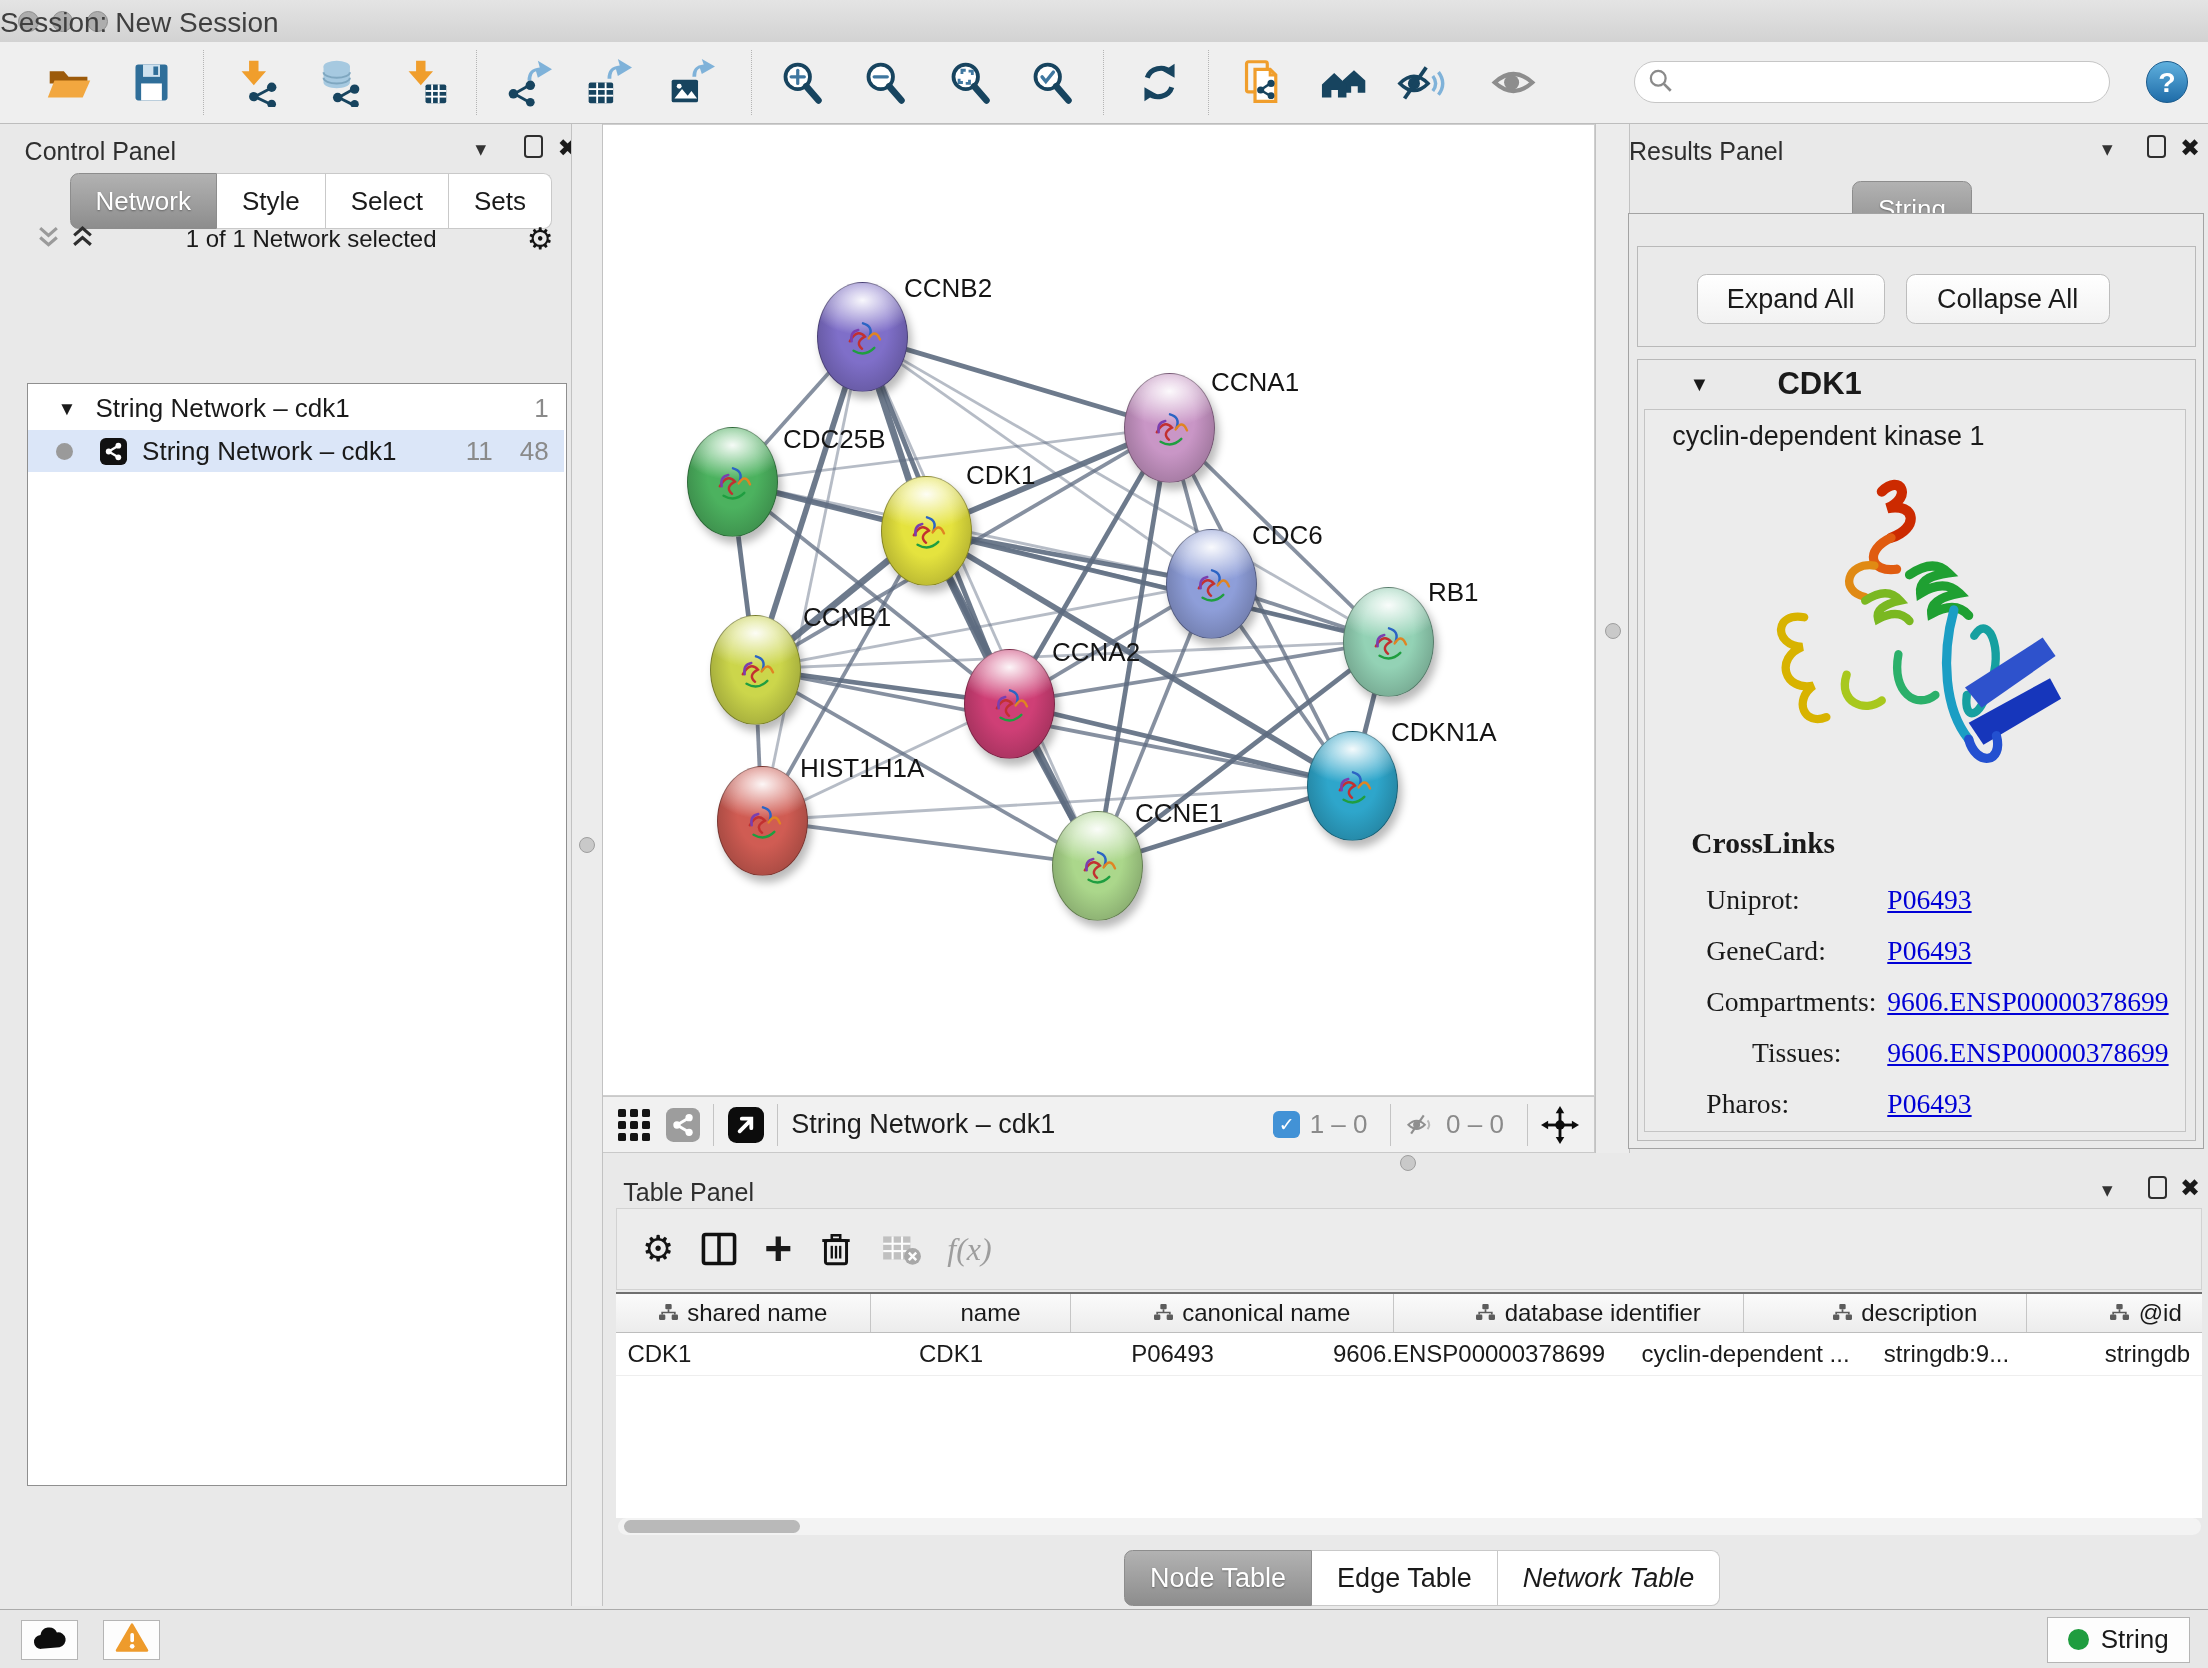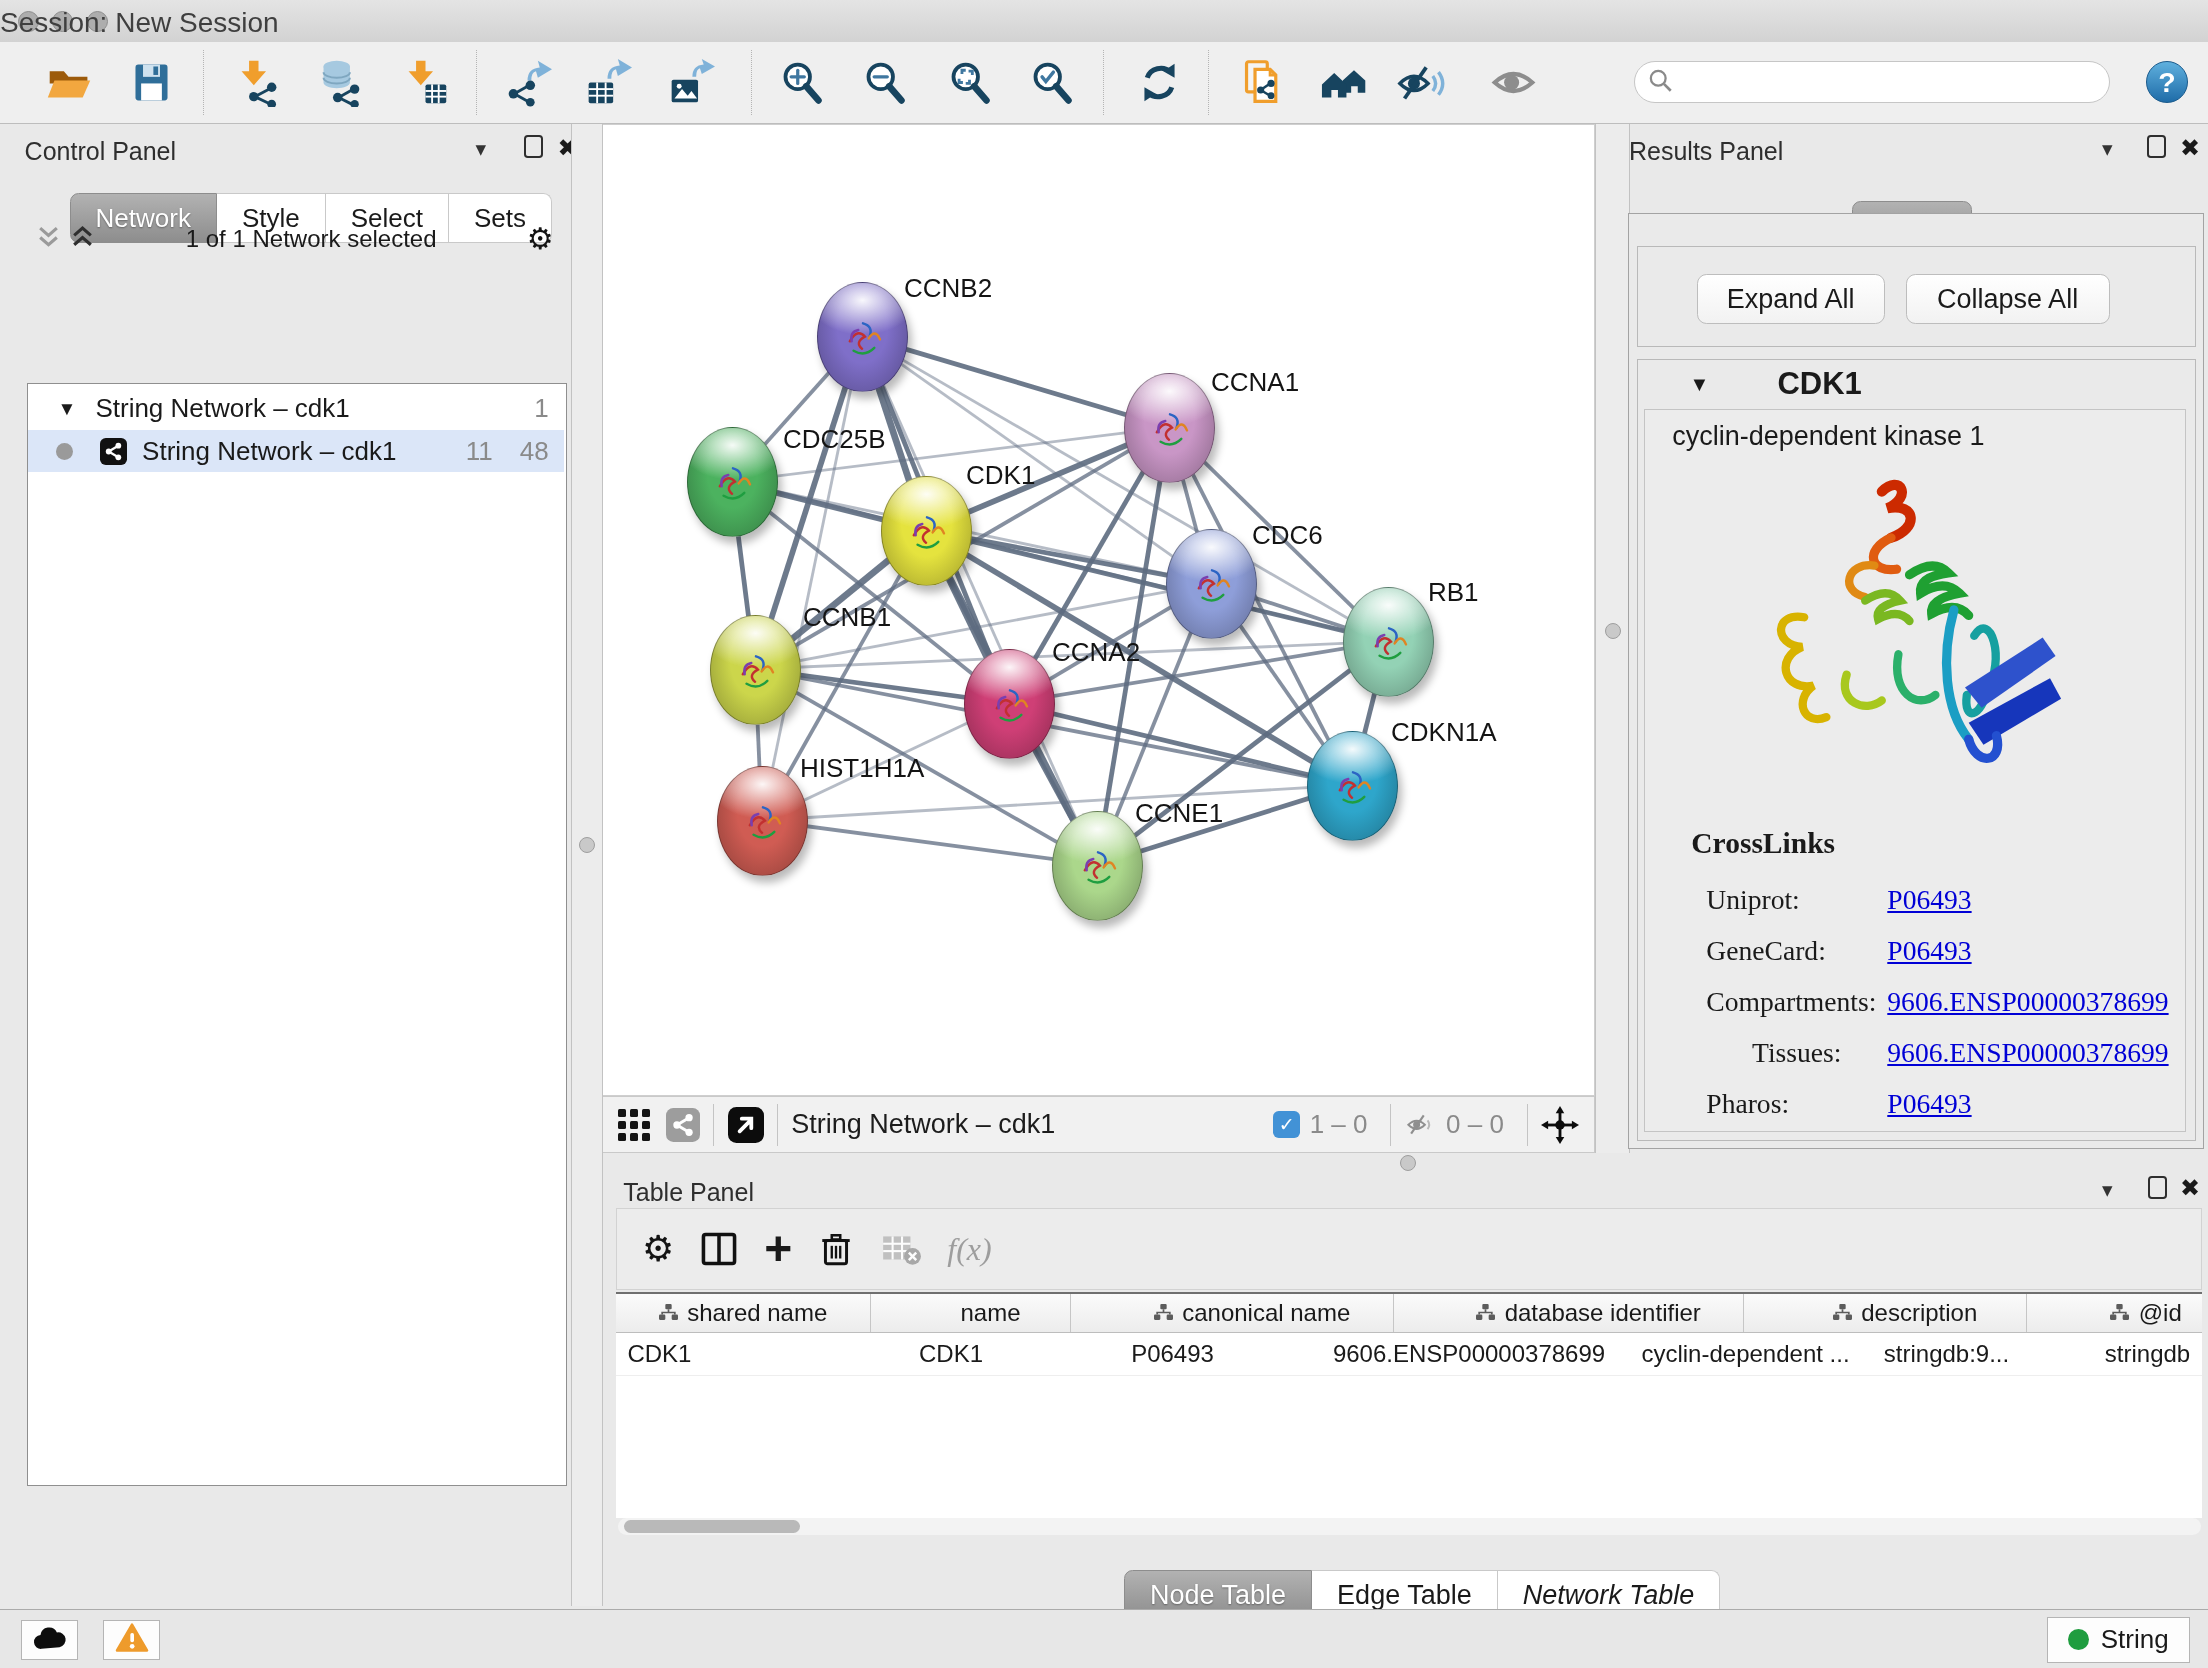--- a/index.html
+++ b/index.html
@@ -28,22 +28,22 @@
     border:1.9px solid #c6c6c6;border-radius:21px;box-sizing:border-box;display:flex;align-items:center;padding-left:13.3px;}
   .searchbox input{border:none;outline:none;font-size:23px;flex:1;background:transparent;margin-left:7.6px;}
   .helpbtn{position:absolute;left:2146px;top:19px;width:40px;height:40px;border-radius:50%;
     background:linear-gradient(#5fb0de,#1f6ca8);color:#fff;font-size:28.5px;font-weight:bold;
     display:flex;align-items:center;justify-content:center;border:1px solid #195a8c;}
   
   .panel-title{font-size:25px;color:#2e2e2e;}
   .float-box{width:19px;height:23px;border:2.9px solid #2e2e2e;border-radius:3.8px;box-sizing:border-box;}
   
   .seg{position:absolute;display:flex;height:46px;}
-  .seg .tab{height:50px;display:flex;align-items:center;justify-content:center;
-    font-size:26px;background:#fff;border:1px solid #c9c9c9;border-left:none;box-sizing:border-box;padding:0 25px;margin-top:20px;}
+  .seg .tab{height:56px;display:flex;align-items:center;justify-content:center;
+    font-size:26px;background:#fff;border:1px solid #c9c9c9;border-left:none;box-sizing:border-box;padding:0 25px;}
   .seg .tab:first-child{border-left:1px solid #c9c9c9;border-radius:8.6px 0 0 8.6px;}
   .seg .tab:last-child{border-radius:0 8.6px 8.6px 0;}
   .seg .tab.sel{background:linear-gradient(#b2b2b2,#8d8d8d);color:#fff;border-color:#8d8d8d;
     text-shadow:0 1px 1.9px rgba(0,0,0,.35);}
   .tree-box{position:absolute;left:19px;top:259px;width:540px;height:1103px;background:#fff;
     border:1.9px solid #8f8f8f;box-sizing:border-box;}
   .tree-row{position:absolute;left:0;width:536px;height:42px;display:flex;align-items:center;font-size:26px;}
   .tree-row.sel{background:#dbe6f8;}
   .tree-num{color:#8a8a8a;}
   

